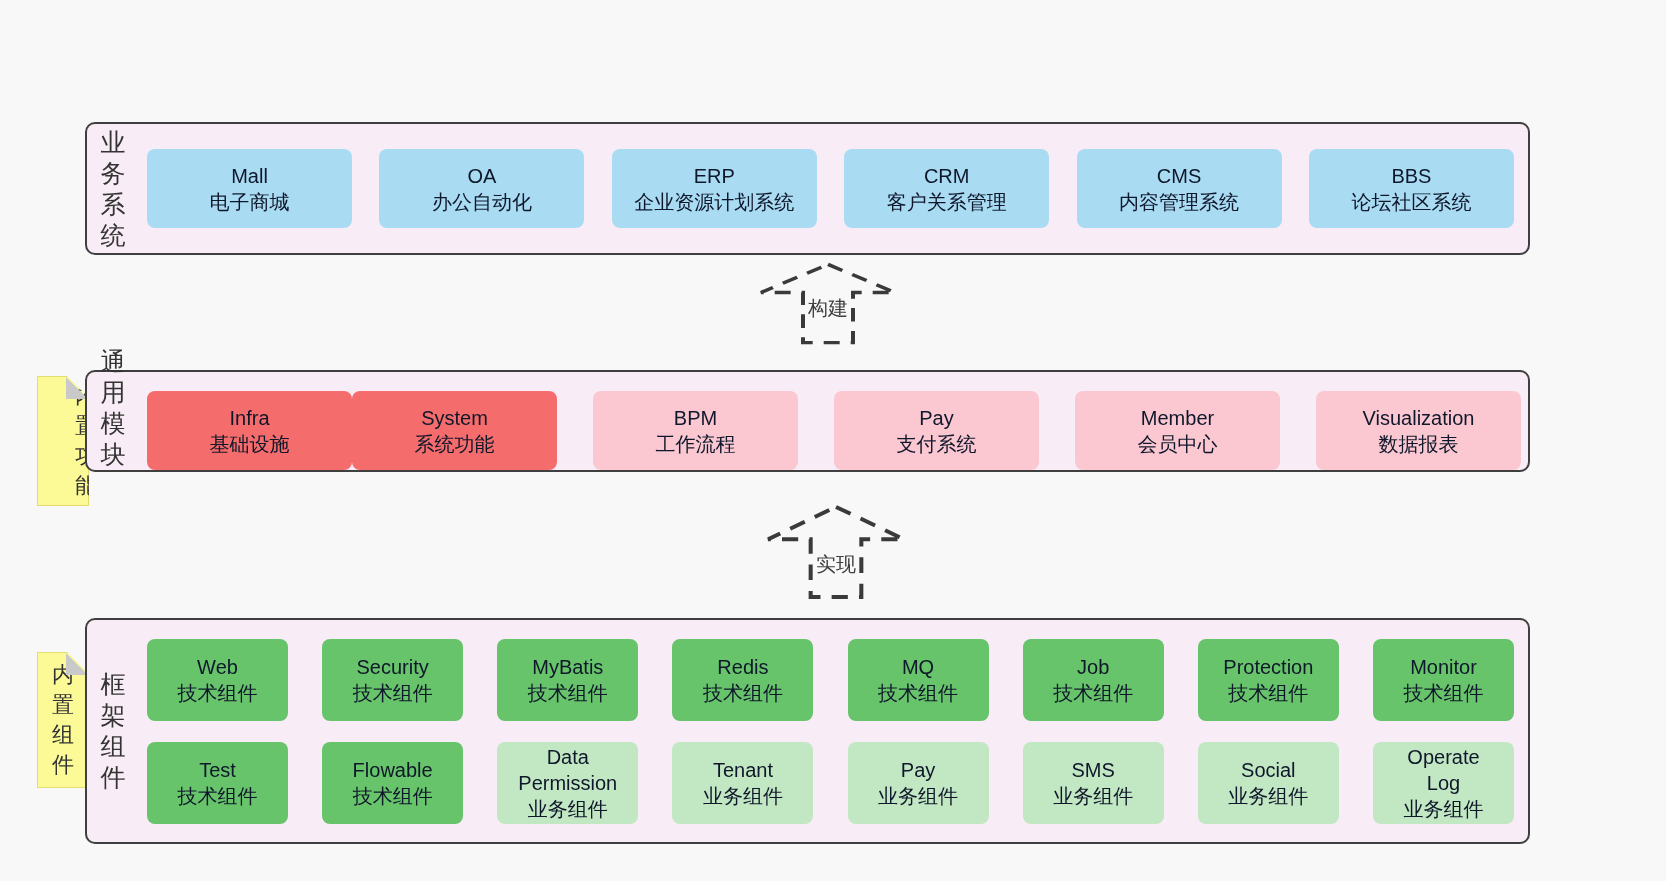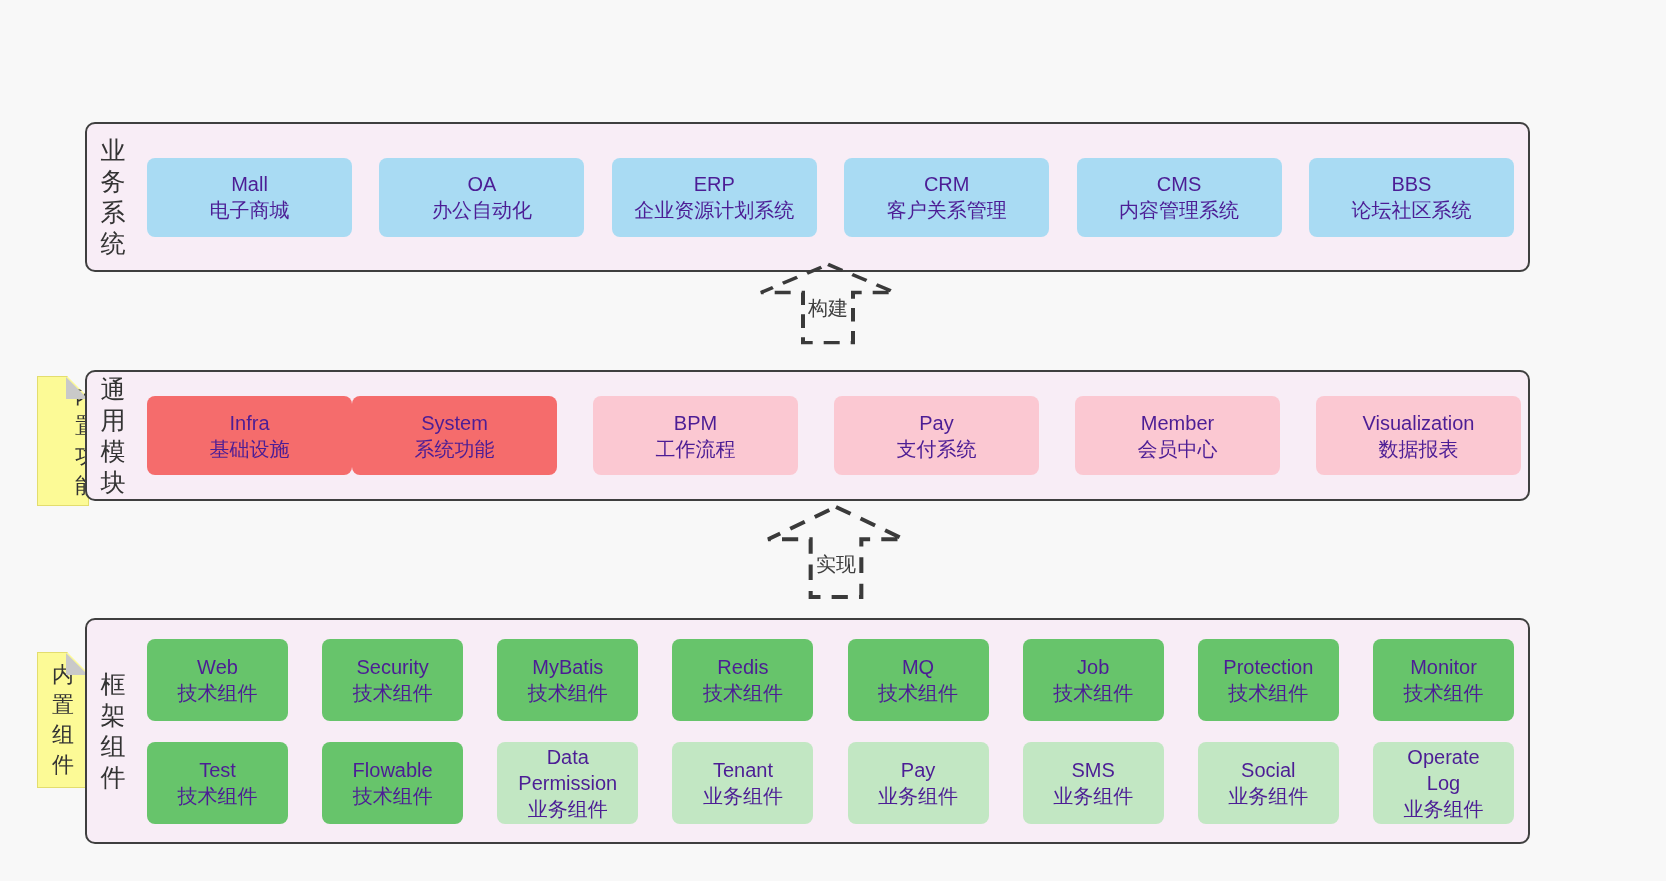--- a/index.html
+++ b/index.html
@@ -16,22 +16,22 @@
   
   .band {
     position:absolute; left:85px; width:1445px;
     background:#f8edf6;
     border:2px solid #3f3f3f;
     border-radius:10px;
     box-sizing:border-box;
     display:flex;
     z-index:2;
   }
-  #band-business  { top:122px; height:150px; }
-  #band-modules   { top:370px; height:131px; }
+  #band-business  { top:122px; height:133px; }
+  #band-modules   { top:370px; height:102px;align-items:flex-end; }
   #band-framework { top:618px; height:226px; }
 
   .band-label {
     width:52px; flex:none;
     display:flex; align-items:center; justify-content:center;
     font-size:25px; color:#333;
   }
   .band-label span {
     display:inline-block; width:1em;
     word-break:break-all; line-height:31px; text-align:center;
@@ -48,21 +48,21 @@
   .row { display:flex; justify-content:space-between; width:100%; }
 
   
   .box {
     border-radius:8px;
     display:flex; flex-direction:column;
     align-items:center; justify-content:center;
     text-align:center;
     font-size:20px; line-height:26px;
     box-sizing:border-box; padding:2px 15px;
-    color:#4c1d95;
+    color:#0f172a;
   }
   .box .name, .box .desc { display:block; }
   .w { width:205px; height:79px; flex:none; }
   .s { width:141px; height:82px; flex:none; }
   .blue       { background:#a9dbf3; }
   .red        { background:#f56c6c; }
   .pink       { background:#fbc8d2;margin-left:36px; }
   .green      { background:#67c46b; }
   .lightgreen { background:#c2e7c3; }
 

